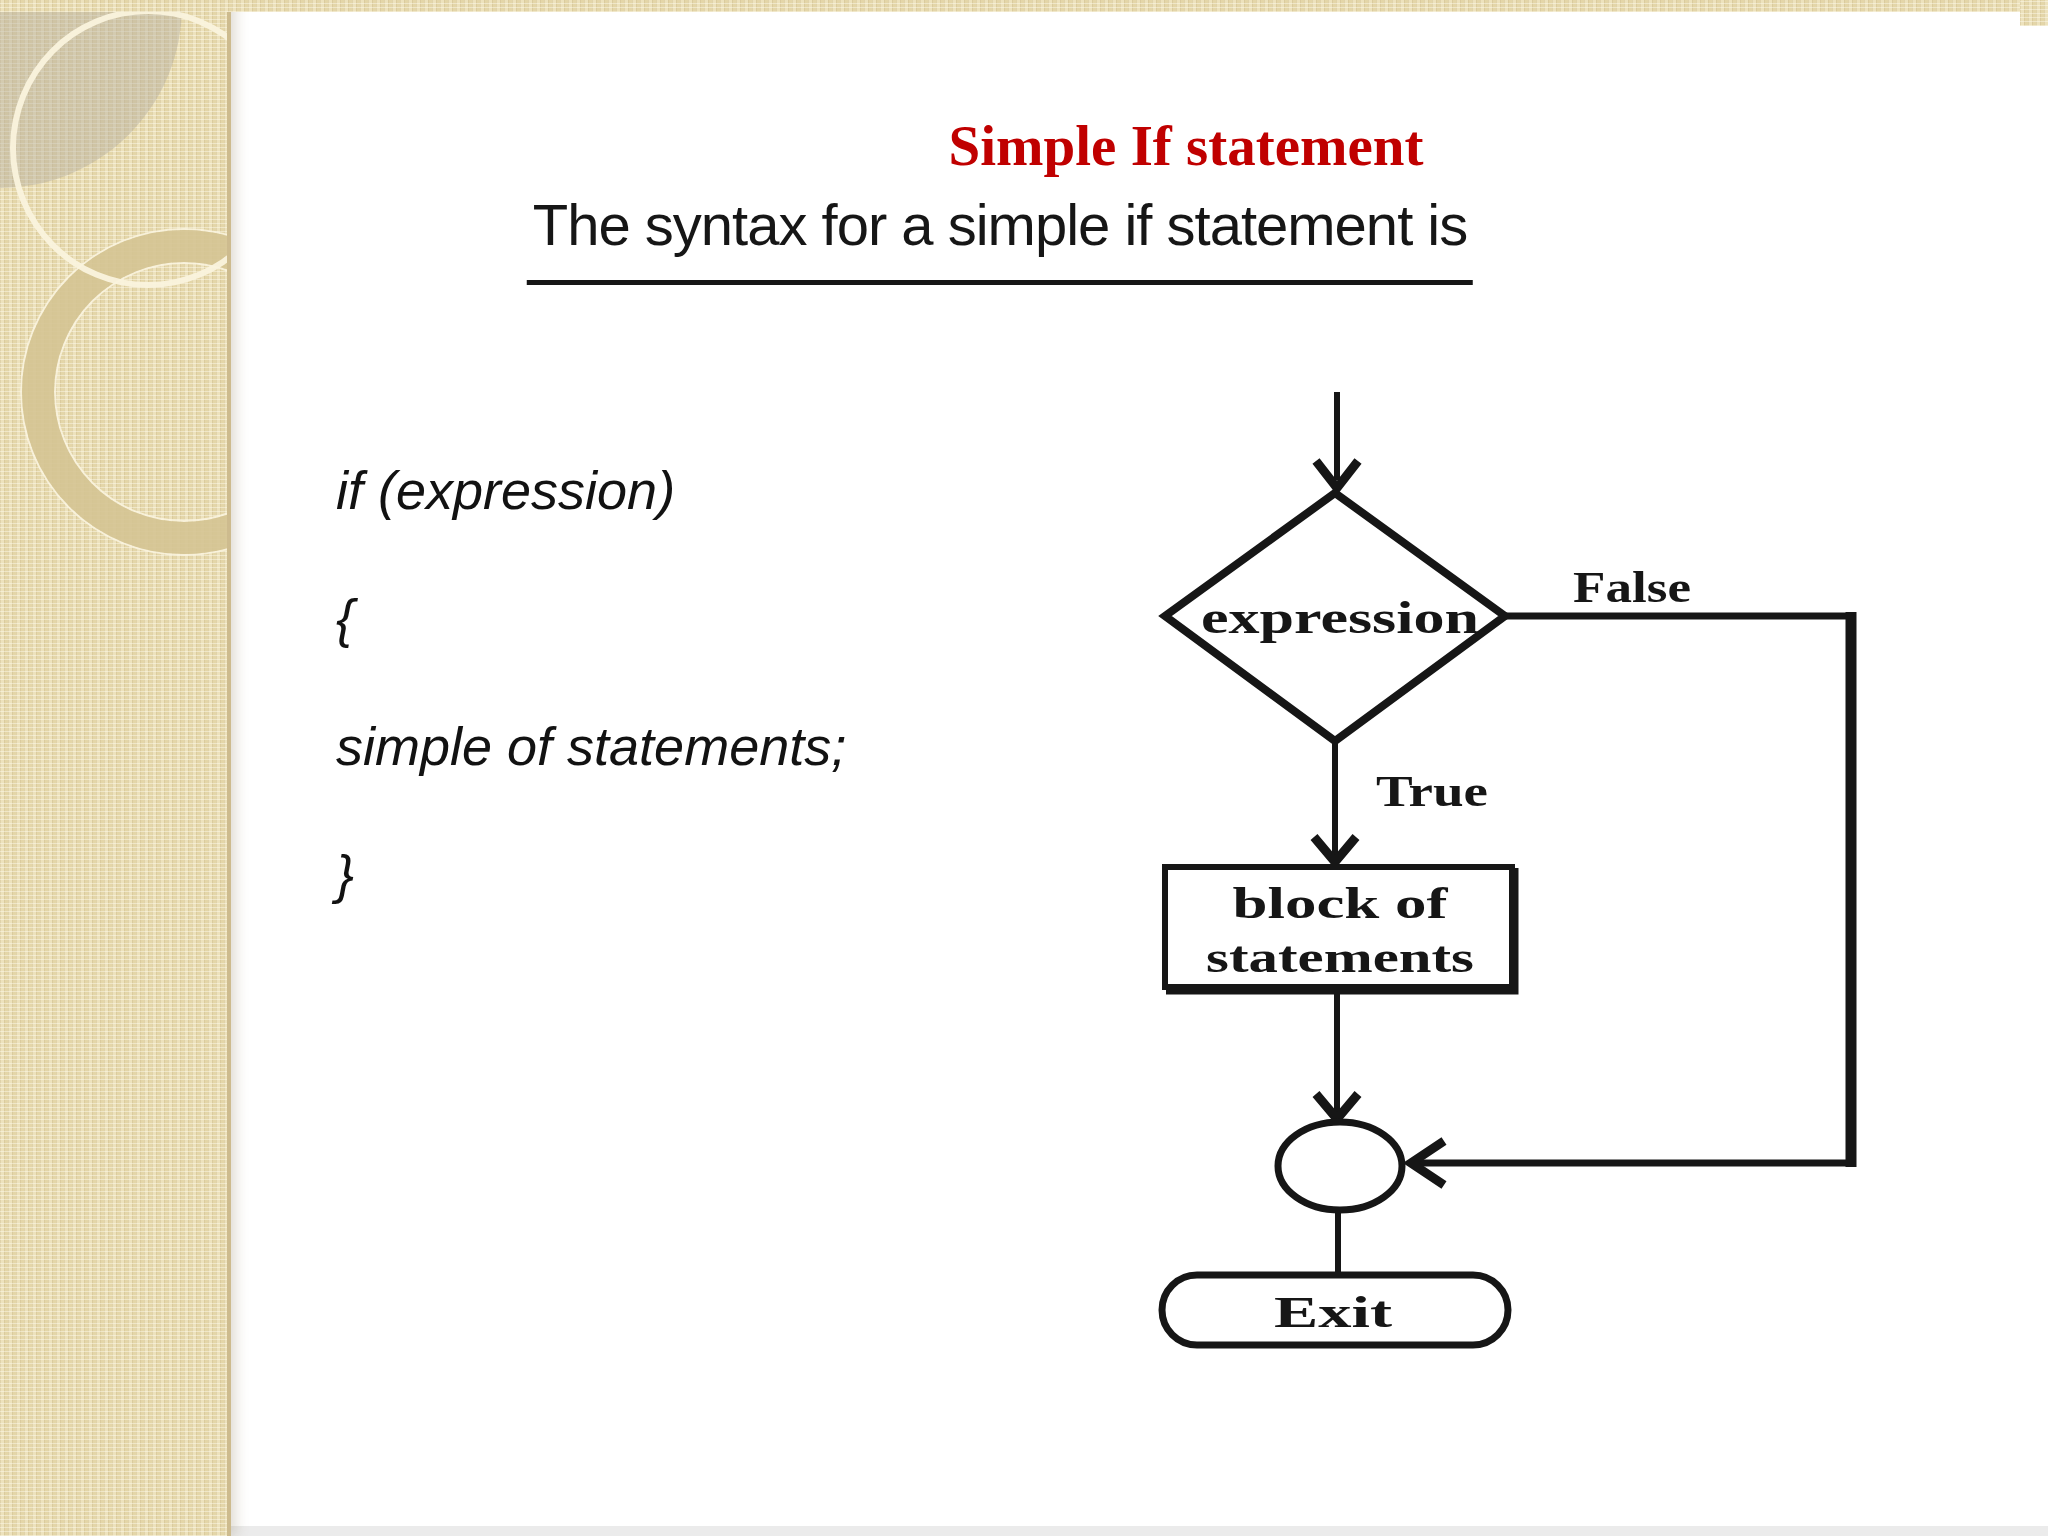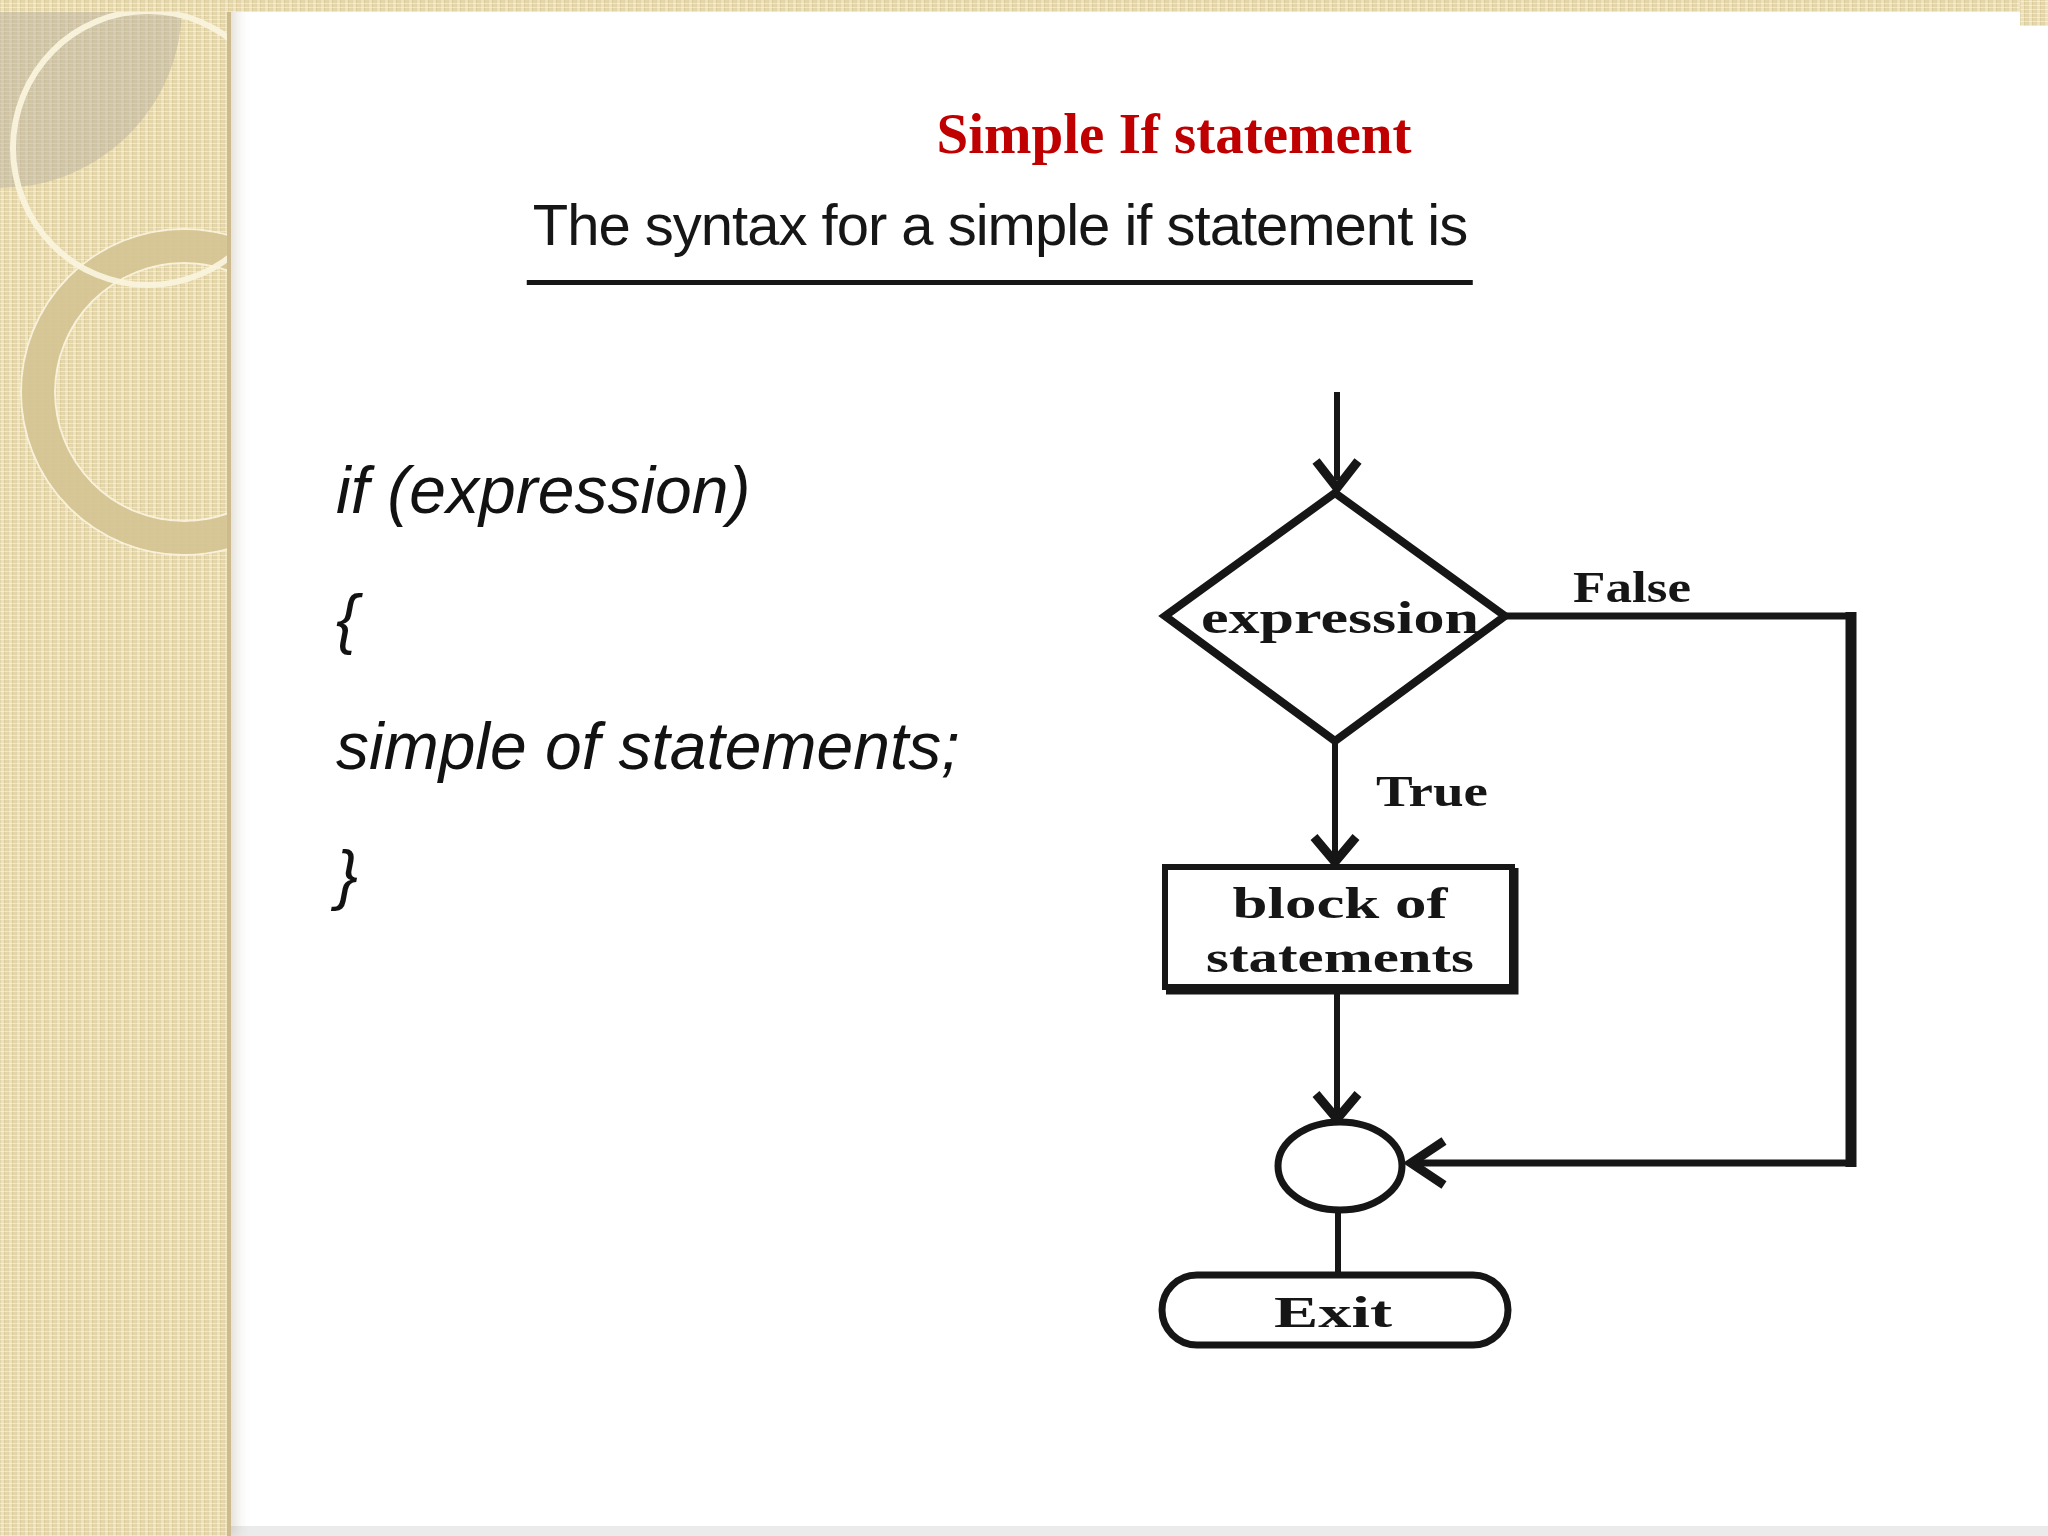--- a/index.html
+++ b/index.html
@@ -22,27 +22,27 @@
   .band{position:absolute;left:0;top:0;width:227px;height:1536px;overflow:hidden;z-index:2;
         border-right:4px solid var(--band-edge);box-shadow:5px 0 12px rgba(120,100,60,.22);}
   .grey-corner{position:absolute;left:0;top:0;width:182px;height:188px;
         background:rgba(182,175,160,.45);border-bottom-right-radius:185px;}
   .thin-circle{position:absolute;left:10px;top:8px;width:264px;height:268px;border-radius:50%;
         border:6px solid rgba(250,243,221,.95);}
   .ring{position:absolute;left:22px;top:230px;width:260px;height:260px;border-radius:50%;
         border:32px solid rgba(213,196,148,.92);
         box-shadow:0 0 0 2px rgba(250,244,225,.85), inset 0 0 0 2px rgba(250,244,225,.85);}
   .bottom-strip{position:absolute;left:227px;right:0;bottom:0;height:10px;background:var(--bottom-strip-grey);}
-  .title{position:absolute;left:1170px;top:100px;transform:translateX(-50%);margin:4px;
+  .title{position:absolute;left:1170px;top:100px;transform:translateX(-50%);margin:16px;
         font-family:"Liberation Serif", serif;font-weight:bold;font-size:57px;line-height:1.05;
         color:var(--title-red);white-space:nowrap;}
   .subtitle-wrap{position:absolute;left:1000px;top:196px;transform:translateX(-50%);white-space:nowrap;}
   .subtitle{display:inline-block;font-size:58px;line-height:1;letter-spacing:-1px;
         padding:0 6px 26px 6px;border-bottom:5px solid var(--ink);}
-  .code{position:absolute;left:336px;top:426px;font-style:italic;font-size:66px;line-height:128px;
+  .code{position:absolute;left:336px;top:426px;font-style:italic;font-size:54px;line-height:128px;
         letter-spacing:0;color:#121212;white-space:nowrap;}
   .fc{position:absolute;left:0;top:0;z-index:1;}
   .fc .ln{stroke:var(--ink);fill:none;}
   .fc .shape{stroke:var(--ink);fill:#ffffff;}
   .fc text{fill:var(--ink);stroke:none;font-family:"Liberation Serif", serif;font-weight:bold;}
 </style>
 </head>
 <body>
 
 <div class="slide">

